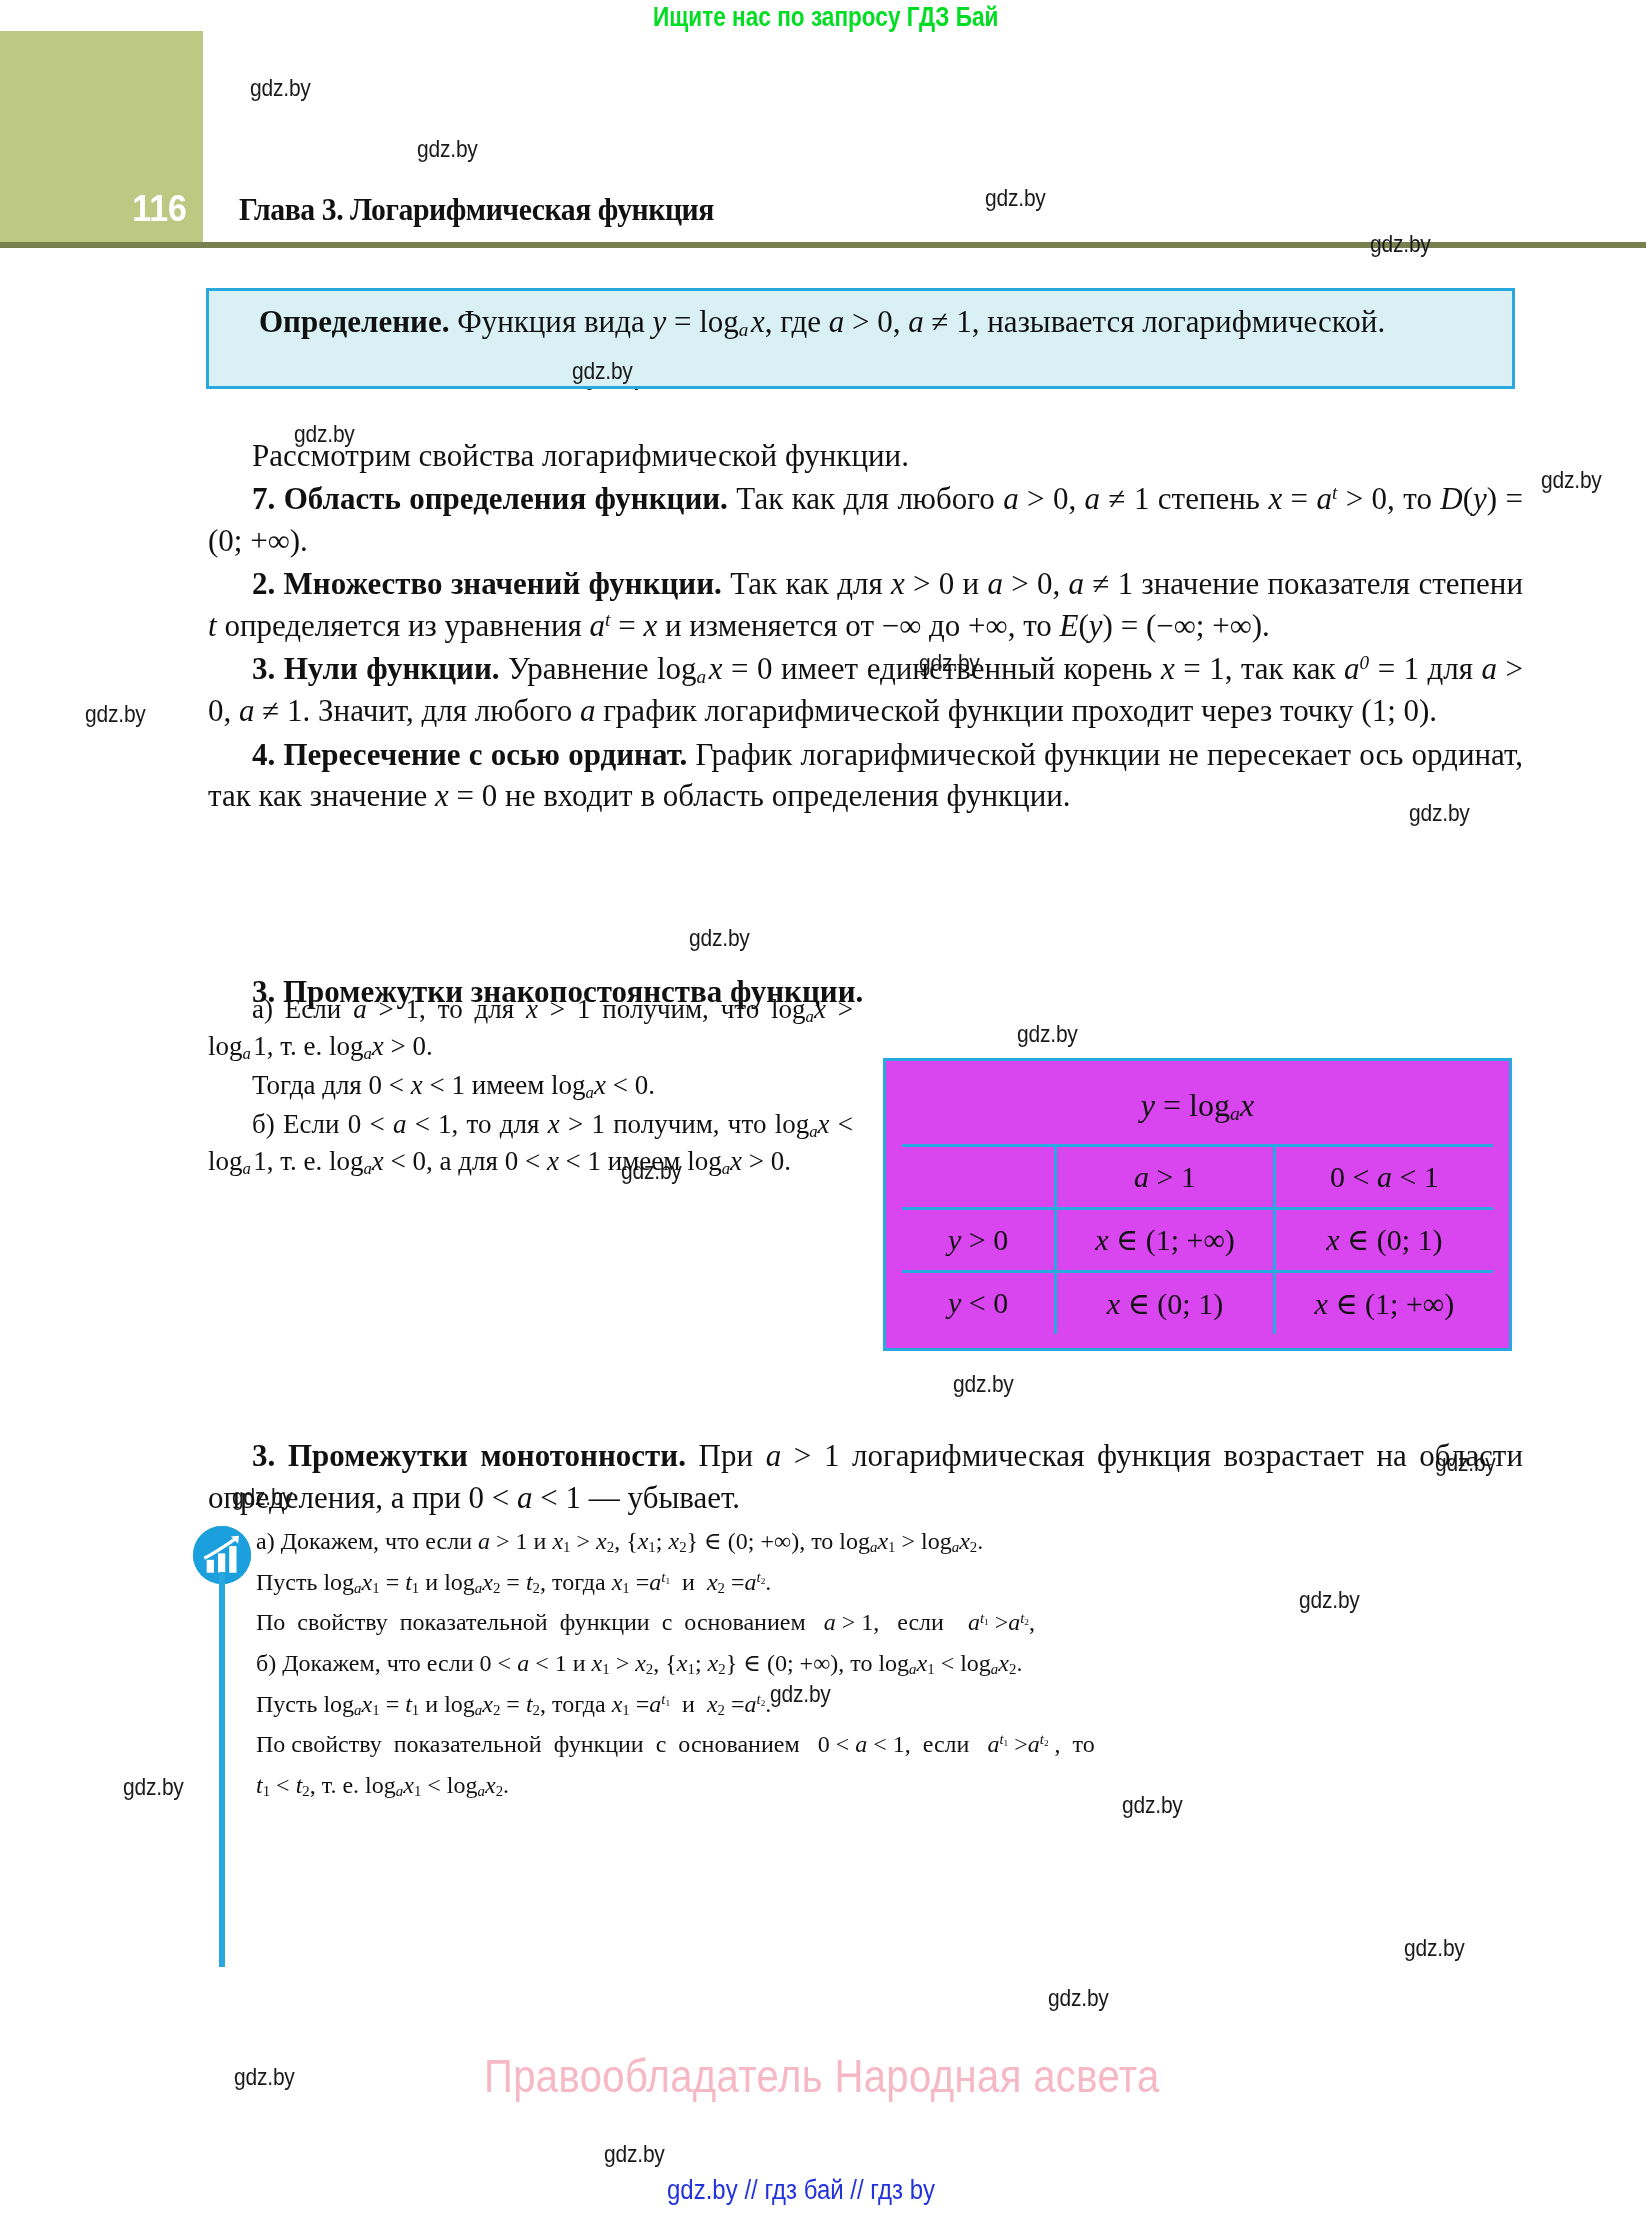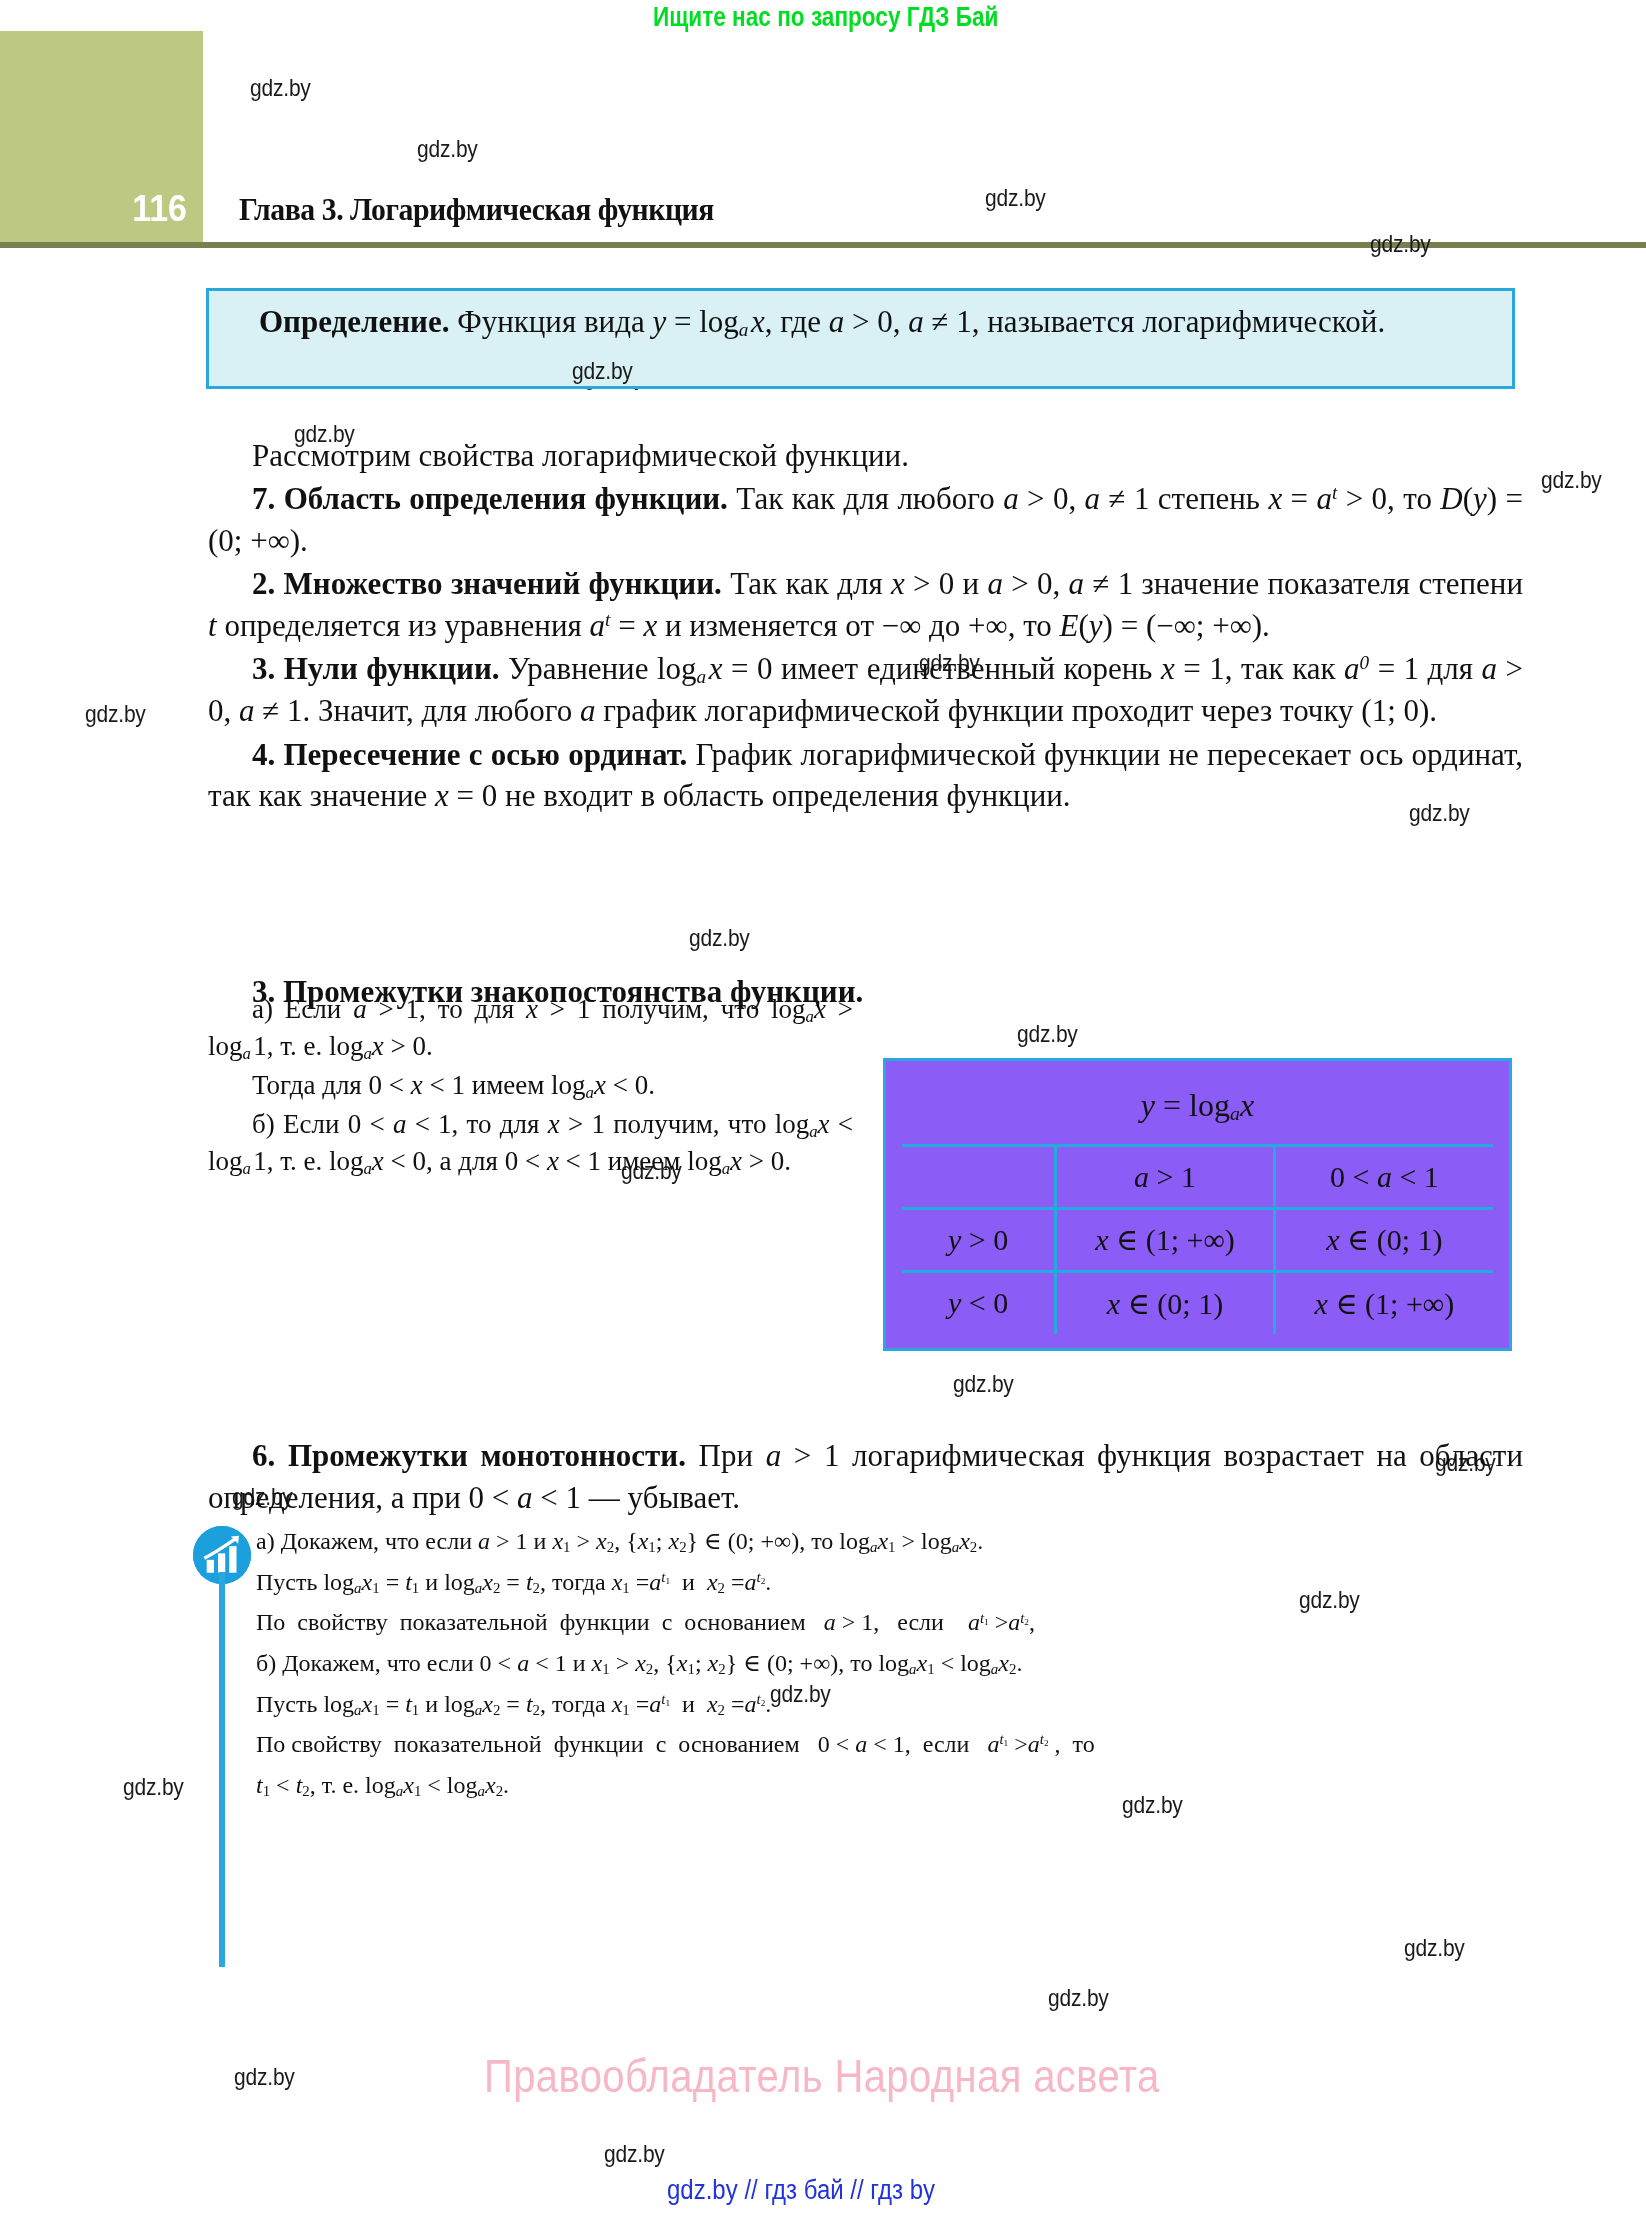--- a/index.html
+++ b/index.html
@@ -119,21 +119,21 @@
   .sec5-head {
     position:absolute; left:208px; top:974px;
     width:1314px;
     font-size:31px; font-weight:700; text-indent:44px;
   }
 
   
   .tbl-box {
     position:absolute; left:883px; top:1058px;
     width:629px; height:293px;
-    background:#8b5cf6;
+    background:#d946ef;
     border:3.2px solid #29a8e0;
     box-sizing:border-box;
     padding:11.3px 16px 14.5px 16px;
   }
   table.prop {
     width:100%; height:100%;
     border-collapse:collapse;
     font-size:30px;
   }
   table.prop td {
@@ -317,21 +317,21 @@
         <td>
           <i class="v">x</i> ∈ (1; +∞)
         </td>
       </tr>
     </tbody>
       </table>
   </div>
 
   <div class="sec6">
     <p class="indent">
-      <b>6. Промежутки монотонности.</b> При <i class="v">a</i> &gt; 1 логарифмическая функция
+      <b>3. Промежутки монотонности.</b> При <i class="v">a</i> &gt; 1 логарифмическая функция
       возрастает на области определения, а при 0 &lt; <i class="v">a</i> &lt; 1 — убывает.
     </p>
   </div>
 
   <div class="proof-icon">
     <svg width="58" height="58" viewBox="0 0 72 72">
       <circle cx="36" cy="36" r="36" fill="#1ba0dd"></circle>
       <rect x="17" y="42" width="9" height="16" fill="#ffffff"></rect>
       <rect x="31" y="34" width="9" height="24" fill="#ffffff"></rect>
       <rect x="45" y="25" width="9" height="33" fill="#ffffff"></rect>

